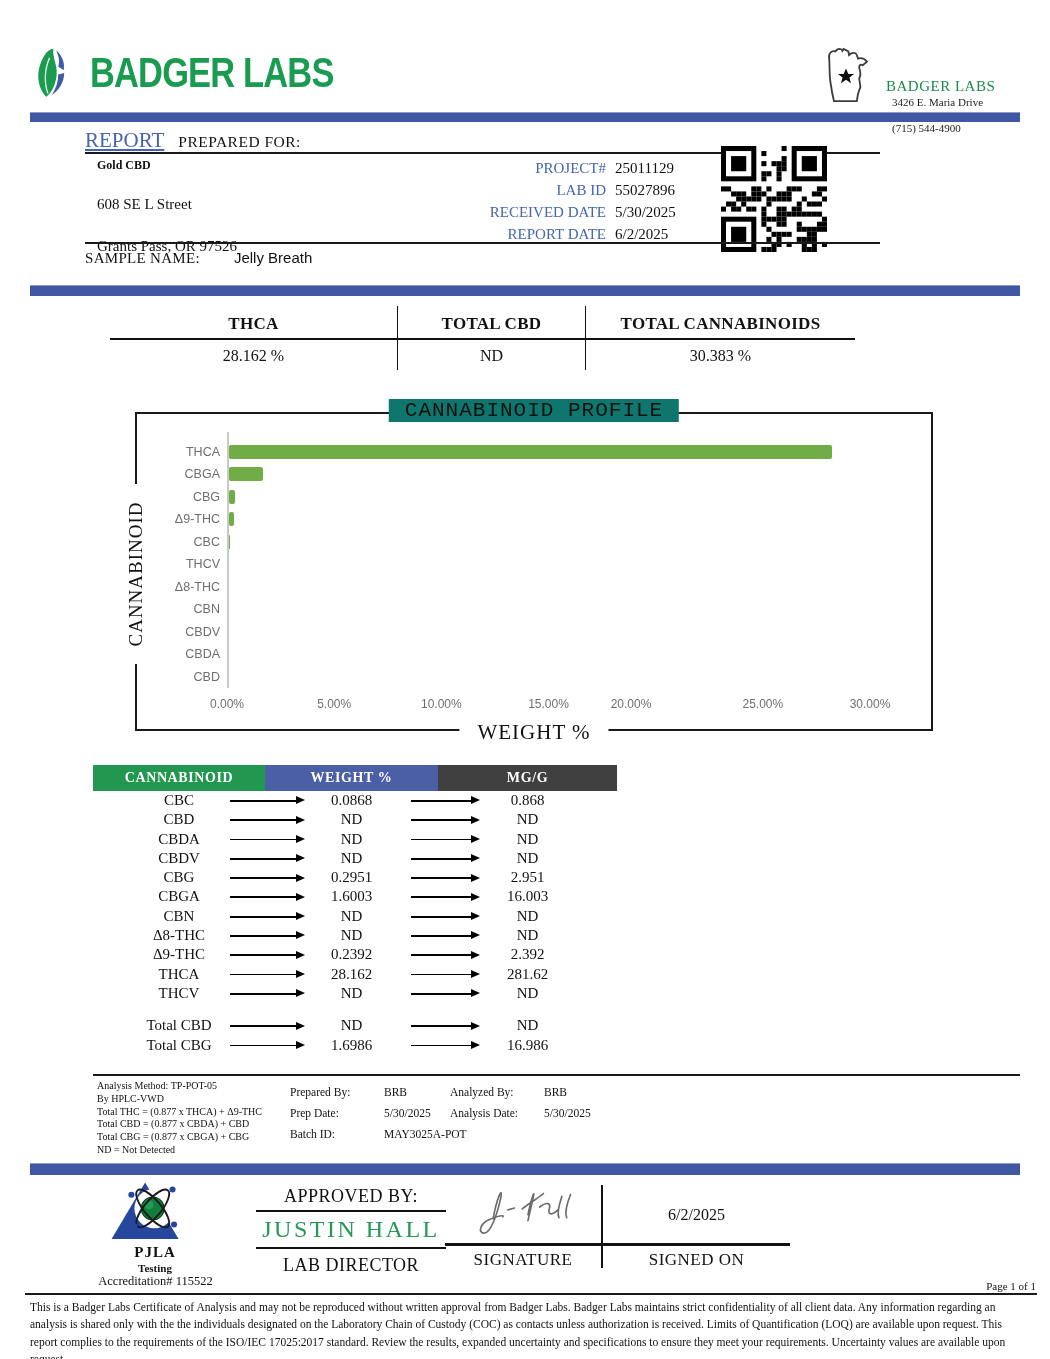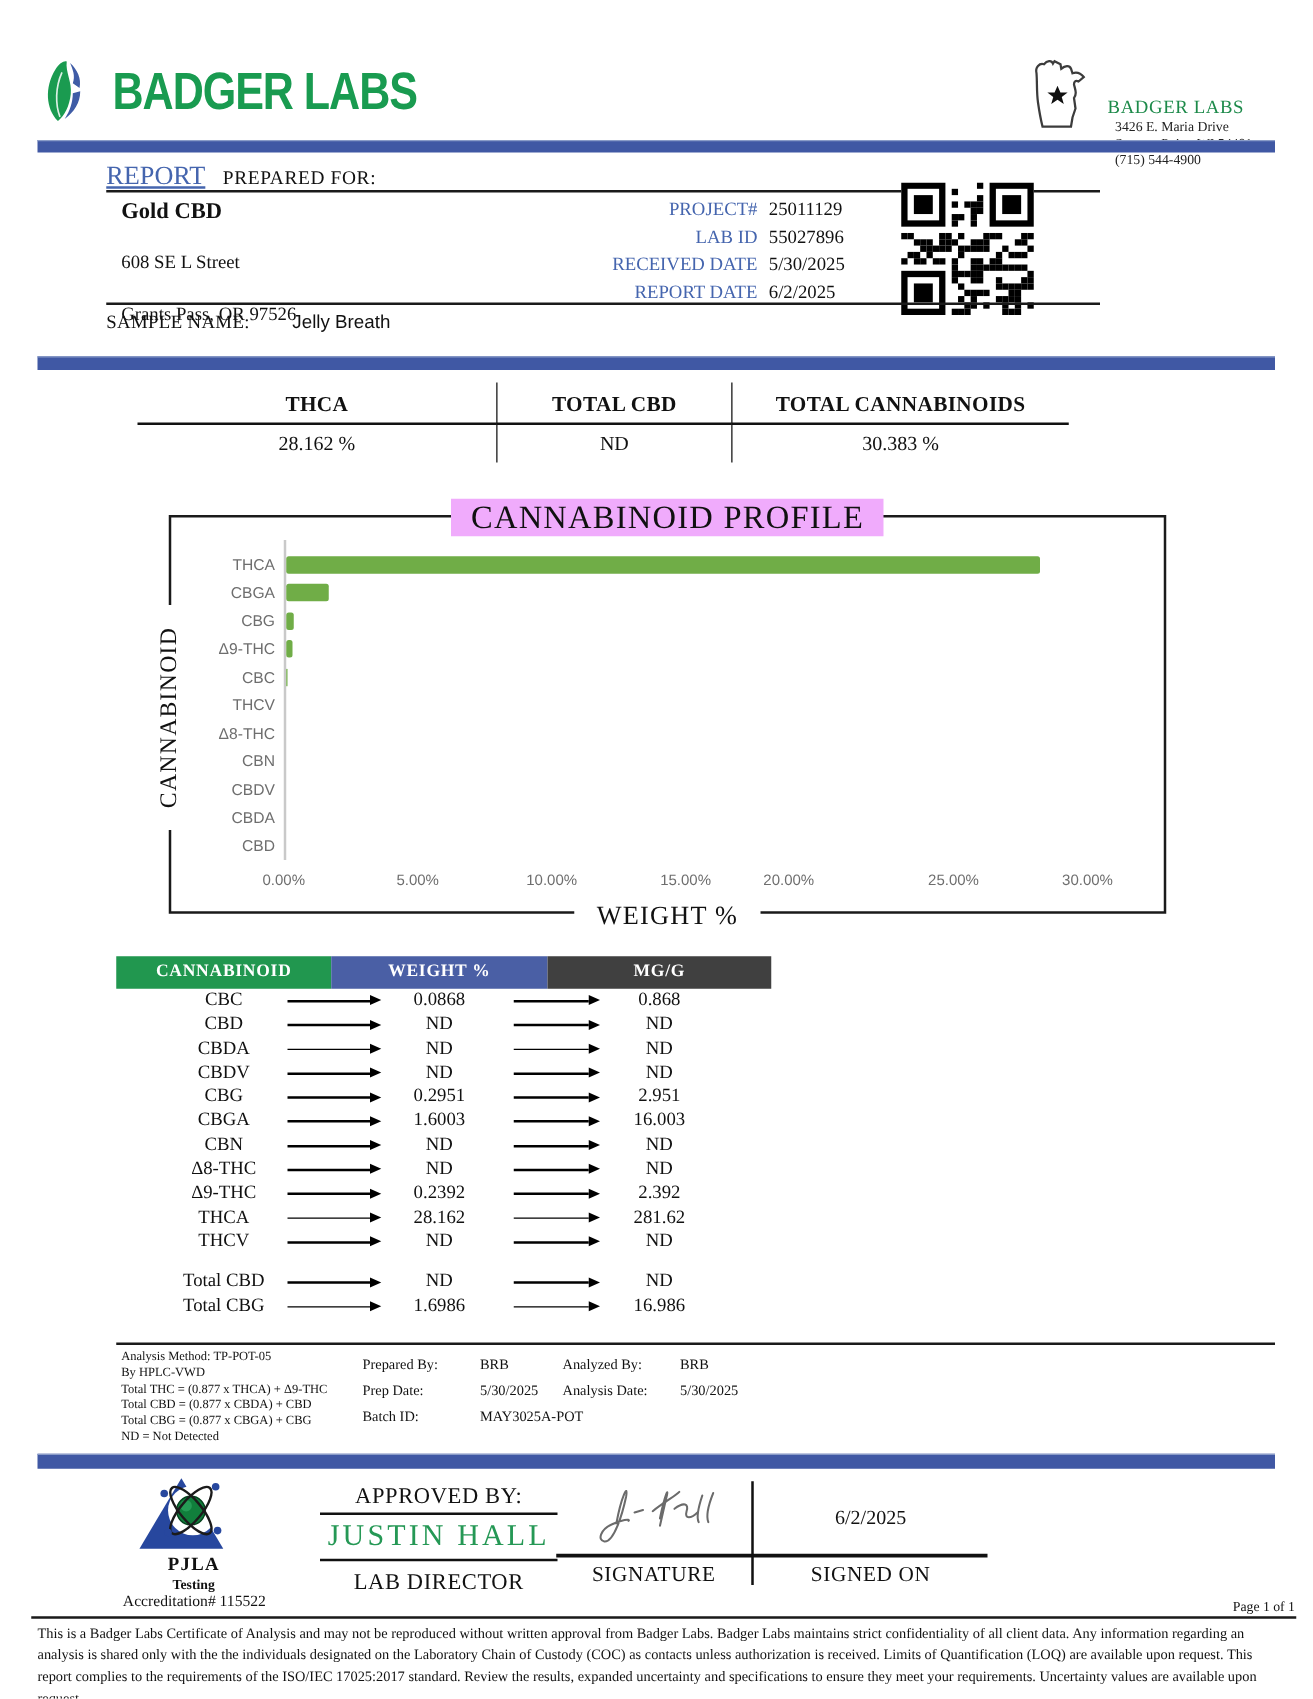--- a/index.html
+++ b/index.html
@@ -16,40 +16,40 @@
   .lab-box { position:absolute; left:822px; top:36px; width:220px; }
   .lab-box svg { position:absolute; left:0; top:2px; }
   .lab-name { position:absolute; left:64px; top:42px; font-size:15px; color:#1d8a4a; letter-spacing:.5px; white-space:nowrap; }
   .lab-lines { position:absolute; left:70px; top:60px; font-size:11px; line-height:13px; color:#222; }
 
   
   .rep-head { position:absolute; left:85px; top:128px; white-space:nowrap; }
   .rep-head .report { font-size:21px; color:#4565ae; text-decoration:underline; }
   .rep-head .prepared { font-size:15.5px; margin-left:10px; letter-spacing:.5px; }
   .client { position:absolute; left:97px; top:158px; }
-  .client-name { font-size:18px; font-weight:bold; margin-bottom:1px; }
+  .client-name { font-size:12px; font-weight:bold; margin-bottom:1px; }
   .client-line { font-size:15px; line-height:22px;margin-top:20px; }
   .report-meta { position:absolute; left:380px; top:157px; width:330px; }
   .meta-row { display:flex; line-height:22px; font-size:15px; }
   .meta-label { flex:1; text-align:right; color:#4565ae; }
   .meta-value { width:95px; margin-left:9px; color:#111; }
   .qr { position:absolute; left:718px; top:146px; }
   .sample-row { position:absolute; left:85px; top:249px; font-size:15px; letter-spacing:.3px; }
   .sample-value { font-family:"Liberation Sans",sans-serif; margin-left:34px; letter-spacing:0; }
 
   
   .summary-table { position:absolute; left:110px; top:306px; width:745px; display:grid; grid-template-columns:287px 188px 270px; }
   .sc { text-align:center; }
   .sc-h { height:34px; line-height:36px; font-size:17px; font-weight:bold; letter-spacing:.3px; border-bottom:2.5px solid #111; }
   .sc-v { height:30px; line-height:32px; font-size:16px; }
   .sc-bl { border-left:1.5px solid #111; }
 
   
   .chart-frame { position:absolute; left:135px; top:412px; width:798px; height:319px; border:2px solid #1a1a1a; }
-  .chart-title { position:absolute; top:-15px; left:50%; transform:translateX(-50%); background:#f0abfc; padding:0 16px; font-size:26px; letter-spacing:1px; white-space:nowrap; }
+  .chart-title { position:absolute; top:-15px; left:50%; transform:translateX(-50%); background:#0f766e; padding:0 16px; font-size:21px; letter-spacing:1px; white-space:nowrap;font-family:Liberation Mono, monospace; }
   .chart-xlabel { position:absolute; bottom:-16px; left:50%; transform:translateX(-50%); background:#fff; padding:0 18px; font-size:21px; letter-spacing:1px; white-space:nowrap; }
   .chart-ylabel { position:absolute; left:-91px; top:147px; width:180px; height:26px; line-height:26px; text-align:center; transform:rotate(-90deg); background:#fff; font-size:19px; letter-spacing:1px; }
   .chart-plot { position:absolute; inset:0; }
   .c-axis { position:absolute; left:90px; top:18px; height:256px; width:1.5px; background:#c9c9c9; }
   .c-lab { position:absolute; left:0; width:83px; text-align:right; font-family:"Liberation Sans",sans-serif; font-size:12.5px; color:#6e6e6e; height:16px; line-height:16px; }
   .c-bar { position:absolute; height:14px; background:#70ad47; border-radius:2px; }
   .c-tick { position:absolute; top:283px; width:70px; text-align:center; font-family:"Liberation Sans",sans-serif; font-size:12px; color:#6e6e6e; }
 
   
   .rt { position:absolute; left:93px; top:765px; width:524px; }

